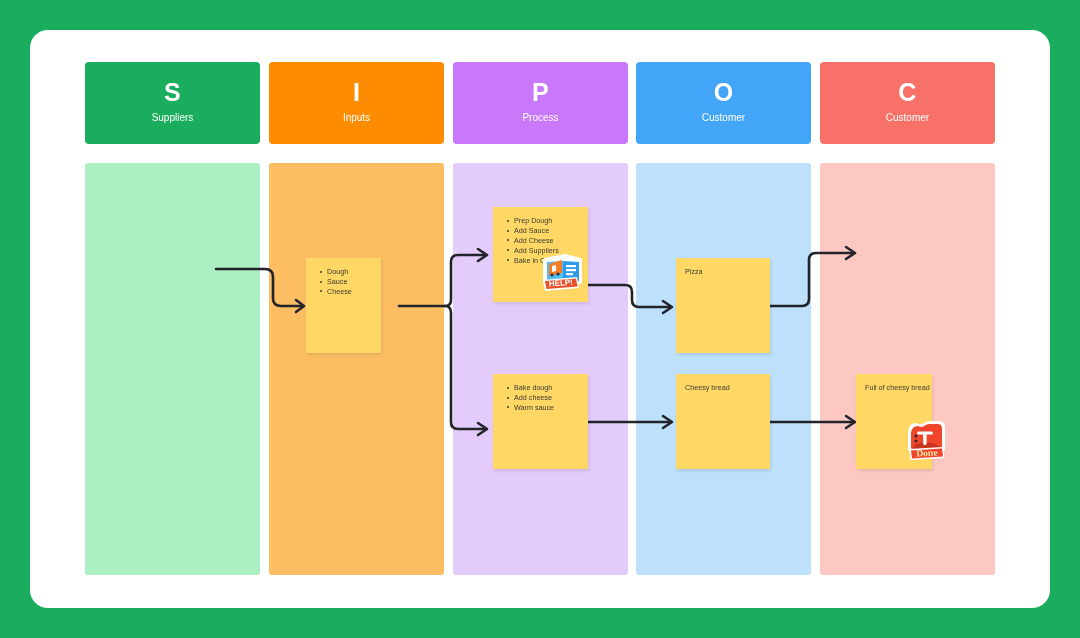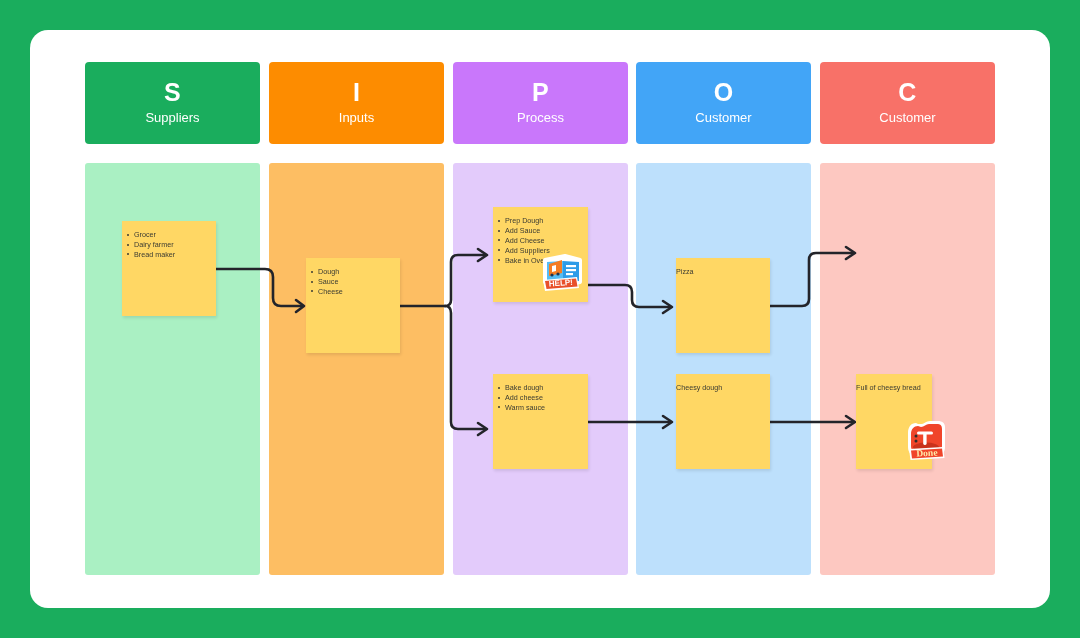--- a/index.html
+++ b/index.html
@@ -45,39 +45,39 @@
   }
   .lane-letter {
     display: block;
     font-size: 25px;
     font-weight: bold;
     line-height: 27px;
     letter-spacing: 0.3px;
   }
   .lane-word {
     display: block;
-    font-size: 13px;
+    font-size: 10px;
     line-height: 14px;
     margin-top: 5px;
   }
 
   
   .lane-body {
     position: absolute;
     top: 133px;
     height: 412px;
     border-radius: 3px;
   }
 
   
   .note {
     position: absolute;
     background: #ffd764;
     box-sizing: border-box;
-    padding: 9px 9px 6px 0;
+    padding: 9px 9px 6px 9px;
     box-shadow: 1px 2px 3px rgba(0,0,0,0.10);
   }
   .note ul {
     margin: 0;
     padding: 0 0 0 12px;
     list-style: none;
   }
   .note li {
     position: relative;
     font-size: 7.2px;
@@ -199,29 +199,22 @@
         <path d="M 730 276 L 772 276 Q 779 276 779 269 L 779 230 Q 779 223 786 223 L 823 223"></path>
         <path class="head" d="M 816 217 L 825 223 L 816 229"></path>
       </g>
 
       <g>
         <path d="M 730 392 L 823 392"></path>
         <path class="head" d="M 816 386 L 825 392 L 816 398"></path>
       </g>
     </svg>
 
-    <div class="note" style="left: 92px; top: 191px; width: 94px; height: 95px; background: rgb(255, 215, 100);">
-      <ul>
-        <li>Grocer</li>
-        <li>Dairy farmer</li>
-        <li>Bread maker</li>
-      </ul>
-    </div>
-
-    <div class="note" style="left: 276px; top: 228px; width: 94px; height: 95px; background: rgb(255, 215, 100);">
+
+    <div class="note" style="left: 276px; top: 228px; width: 75px; height: 95px; background: rgb(255, 215, 100);">
       <ul>
         <li>Dough</li>
         <li>Sauce</li>
         <li>Cheese</li>
       </ul>
     </div>
 
     <div class="note" style="left: 463px; top: 177px; width: 95px; height: 95px; background: rgb(255, 215, 100);">
       <ul>
         <li>Prep Dough</li>
@@ -256,21 +249,21 @@
 
     <div class="note" style="left: 463px; top: 344px; width: 95px; height: 95px; background: rgb(255, 215, 100);">
       <ul>
         <li>Bake dough</li>
         <li>Add cheese</li>
         <li>Warm sauce</li>
       </ul>
     </div>
 
     <div class="note" style="left: 646px; top: 344px; width: 94px; height: 95px; background: rgb(255, 215, 100);">
-      <div class="plain">Cheesy dough</div>
+      <div class="plain">Cheesy bread</div>
     </div>
 
 
     <div class="note" style="left: 826px; top: 344px; width: 76px; height: 95px; background: rgb(255, 215, 100);">
       <div class="plain">Full of cheesy bread</div>
 
       <svg class="sticker" style="left:48px; top:44px;" width="46" height="48" viewBox="0 0 46 48">
         <g transform="translate(4,3)">
           <path d="M8 2 C3 2 0 6 0 12 L0 26 C0 32 4 36 10 36 L27 36 C33 36 37 32 37 26 L37 6 C37 2 34 0 30 0 L22 0 C18 0 16 3 14 3 L10 3 Z" fill="#ffffff"></path>
           <path d="M10 5 C6 5 3 8 3 13 L3 25 C3 30 6 33 11 33 L26 33 C31 33 34 30 34 25 L34 8 C34 4 32 3 29 3 L21 3 C18 3 16 6 13 6 Z" fill="#f0452a"></path>

